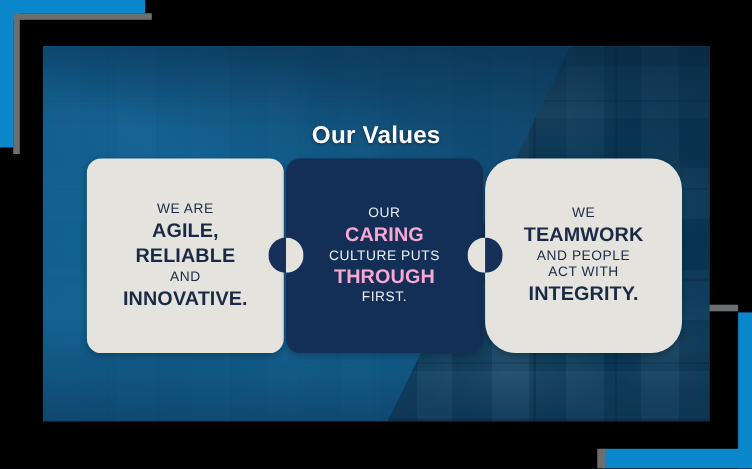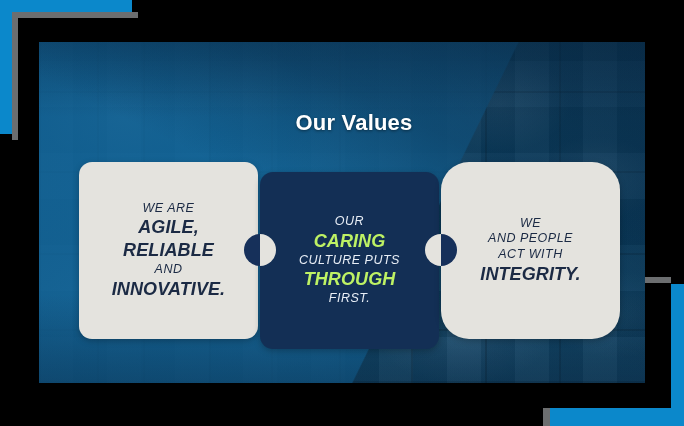--- a/index.html
+++ b/index.html
@@ -145,28 +145,27 @@
     position: absolute;
     left: 0; top: 68px;
     width: 606px;
     text-align: center;
     color: #ffffff;
     font-size: 22px;
     font-weight: bold;
     letter-spacing: 0.2px;
     font-family: "Liberation Sans Narrow", "Liberation Sans", sans-serif;
     text-shadow: 0 1px 3px rgba(0,0,0,0.45);
-    padding-left: 12px;
   }
 
   
   #cards {
     position: absolute;
-    left: 40px; top: 120px;
-    width: 542px; height: 177px; font-style: italic;
+    left: 40px; top: 102px;
+    width: 542px; height: 177px;
   }
   .card {
     position: absolute;
     top: 0;
     width: 179px;
     height: 177px;
     border-radius: 13px;
     box-sizing: border-box;
     display: flex;
     flex-direction: column;
@@ -179,39 +178,39 @@
     background: #e4e3de;
     color: #1b2a44;
     box-shadow: 0 2px 6px rgba(0,0,0,0.25);
   }
   .card.dark {
     background: #16305a;
     color: #ffffff;
     box-shadow: 0 2px 6px rgba(0,0,0,0.25);
   }
   #card-left  { left: 0px; }
-  #card-mid   { left: 181px; background: #132f55; margin-top: 10px; }
+  #card-mid   { left: 181px; background: #132f55; }
   #card-right { left: 362px; border-radius: 28px; }
 
   .line {
     display: block;
     font-family: "Liberation Sans Narrow", "Liberation Sans", sans-serif;
   }
   .ln-reg {
     font-size: 12.5px;
     font-weight: normal;
     letter-spacing: 0.5px;
   }
   .ln-bold {
     font-size: 18px;
     font-weight: bold;
     letter-spacing: 0.1px;
   }
   .card.dark .ln-reg { color: #e8eef6; }
-  .card.dark .ln-bold { color: #bef264; }
+  .card.dark .ln-bold { color: #f9a8d4; }
 
   
   .connector {
     position: absolute;
     top: 72px;
     width: 32px;
     height: 32px;
     border-radius: 50%;
     overflow: hidden;
   }
@@ -264,20 +263,21 @@
       <div class="card dark" id="card-mid">
         <span class="line ln-reg">OUR</span>
         <span class="line ln-bold">CARING</span>
         <span class="line ln-reg">CULTURE PUTS</span>
         <span class="line ln-bold">THROUGH</span>
         <span class="line ln-reg">FIRST.</span>
       </div>
 
       <div class="card light" id="card-right">
         <span class="line ln-reg">WE</span>
+        <span class="line ln-bold">TEAMWORK</span>
         <span class="line ln-reg">AND PEOPLE</span>
         <span class="line ln-reg">ACT WITH</span>
         <span class="line ln-bold">INTEGRITY.</span>
       </div>
 
       <div class="connector" id="connector-left">
         <div class="half l navy-half"></div>
         <div class="half r cream-half"></div>
       </div>
 

